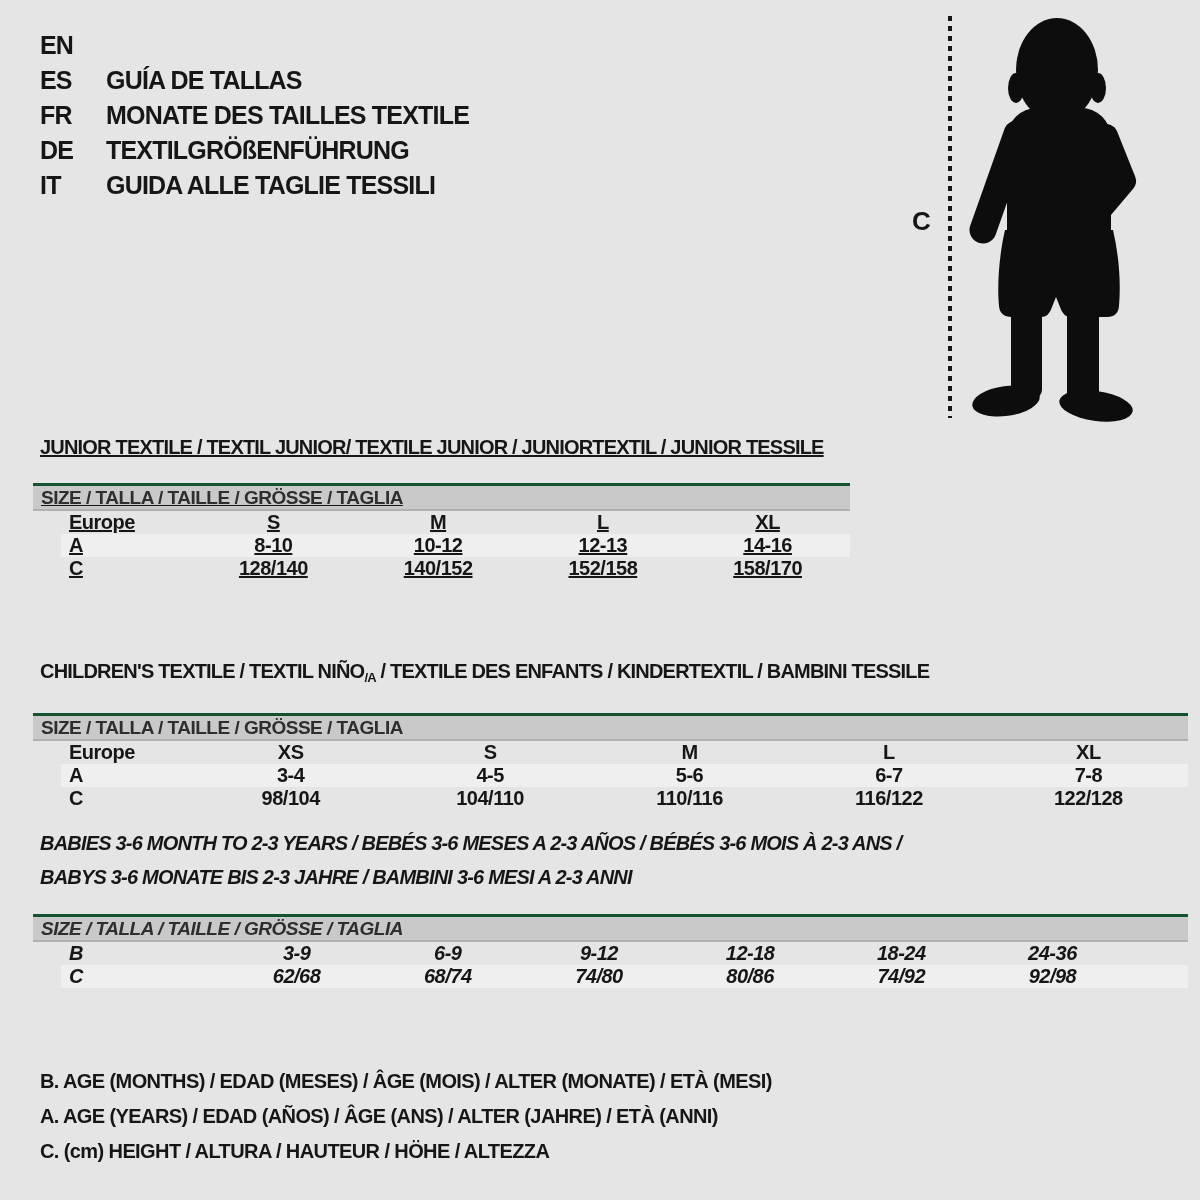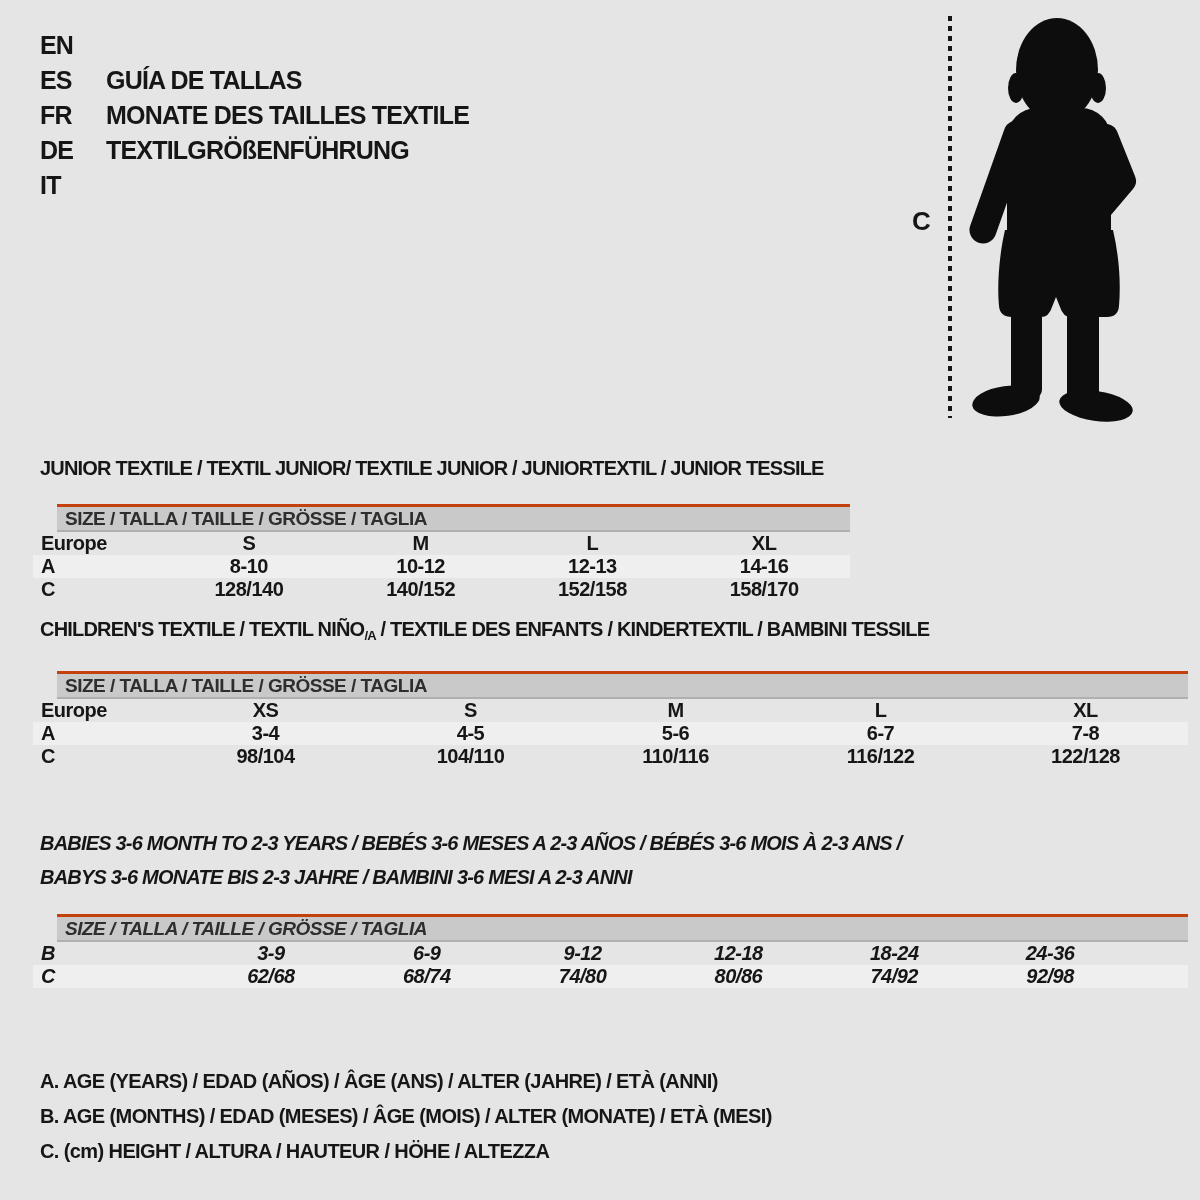--- a/index.html
+++ b/index.html
@@ -30,38 +30,37 @@
 
   
   .section { position: absolute; left: 33px; }
   .section-heading { font-size: 20px; letter-spacing: -0.8px; line-height: 22px; white-space: nowrap; padding-left: 7px; }
   .section-heading .sub { font-size: 13px; vertical-align: -4px; }
   .heading-line { line-height: 34px; }
 
   .size-bar {
     height: 23px;
     background: #c9c9c9;
-    border-top: 3px solid #c2410c;
+    border-top: 3px solid #14532d;
     border-bottom: 2px solid #b0b0b0;
     display: flex; align-items: center;
     padding-left: 8px;
     font-size: 19px; letter-spacing: -0.5px;
     color: #2e2e2e;
     white-space: nowrap;
-    margin-left: 24px;
   }
 
-  .trow { display: flex; height: 23px; align-items: flex-start; font-size: 20px; letter-spacing: -0.5px; }
+  .trow { display: flex; height: 23px; align-items: flex-start; font-size: 20px; letter-spacing: -0.5px; margin-left: 28px; }
   .trow.alt { background: #efefef; }
   .trow .lbl { width: 130px; padding-left: 8px; box-sizing: border-box; }
   .trow .cell { flex: 1; text-align: center; }
 
-  .section-junior   { top: 457px; width: 817px; }
+  .section-junior   { top: 436px; width: 817px; text-decoration: underline; }
   .section-junior   .size-bar { margin-top: 25px; }
-  .section-children { top: 618px; width: 1155px; }
+  .section-children { top: 660px; width: 1155px; }
   .section-children .size-bar { margin-top: 24px; }
   .section-babies   { top: 826px; width: 1155px; font-style: italic; }
   .section-babies   .size-bar { margin-top: 20px; }
   .section-babies   .trow { padding-right: 60px; }
   .section-babies   .trow .lbl { width: 160px; }
 
   
   .footnotes { position: absolute; left: 40px; top: 1064px; }
   .footnote { font-size: 20px; letter-spacing: -0.6px; line-height: 35px; white-space: nowrap; }
 </style>
@@ -81,20 +80,21 @@
     <div class="lang-row">
       <span class="lang-code">FR</span>
       <span class="lang-title">MONATE DES TAILLES TEXTILE</span>
     </div>
     <div class="lang-row">
       <span class="lang-code">DE</span>
       <span class="lang-title">TEXTILGRÖßENFÜHRUNG</span>
     </div>
     <div class="lang-row">
       <span class="lang-code">IT</span>
+      <span class="lang-title">GUIDA ALLE TAGLIE TESSILI</span>
     </div>
   </div>
 
   <span class="measure-label">C</span>
   <div class="measure-line"></div>
   <svg class="silhouette" viewBox="0 0 190 408" xmlns="http://www.w3.org/2000/svg">
     <g fill="#0d0d0d" stroke="none">
 
       <ellipse cx="61" cy="74" rx="8" ry="15"></ellipse>
       <ellipse cx="143" cy="74" rx="8" ry="15"></ellipse>
@@ -190,18 +190,18 @@
       <div class="cell">62/68</div>
       <div class="cell">68/74</div>
       <div class="cell">74/80</div>
       <div class="cell">80/86</div>
       <div class="cell">74/92</div>
       <div class="cell">92/98</div>
     </div>
   </div>
 
   <div class="footnotes">
+    <div class="footnote">B. AGE (MONTHS) / EDAD (MESES) / ÂGE (MOIS) / ALTER (MONATE) / ETÀ (MESI)</div>
     <div class="footnote">A. AGE (YEARS) / EDAD (AÑOS) / ÂGE (ANS) / ALTER (JAHRE) / ETÀ (ANNI)</div>
-    <div class="footnote">B. AGE (MONTHS) / EDAD (MESES) / ÂGE (MOIS) / ALTER (MONATE) / ETÀ (MESI)</div>
     <div class="footnote">C. (cm) HEIGHT / ALTURA / HAUTEUR / HÖHE / ALTEZZA</div>
   </div>
 
 </div>
 
 </body></html>

